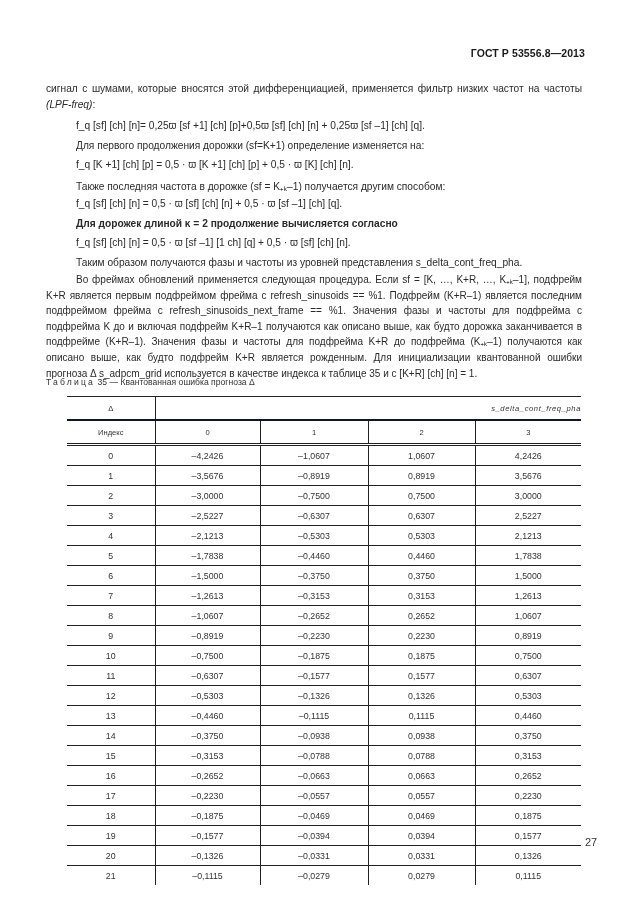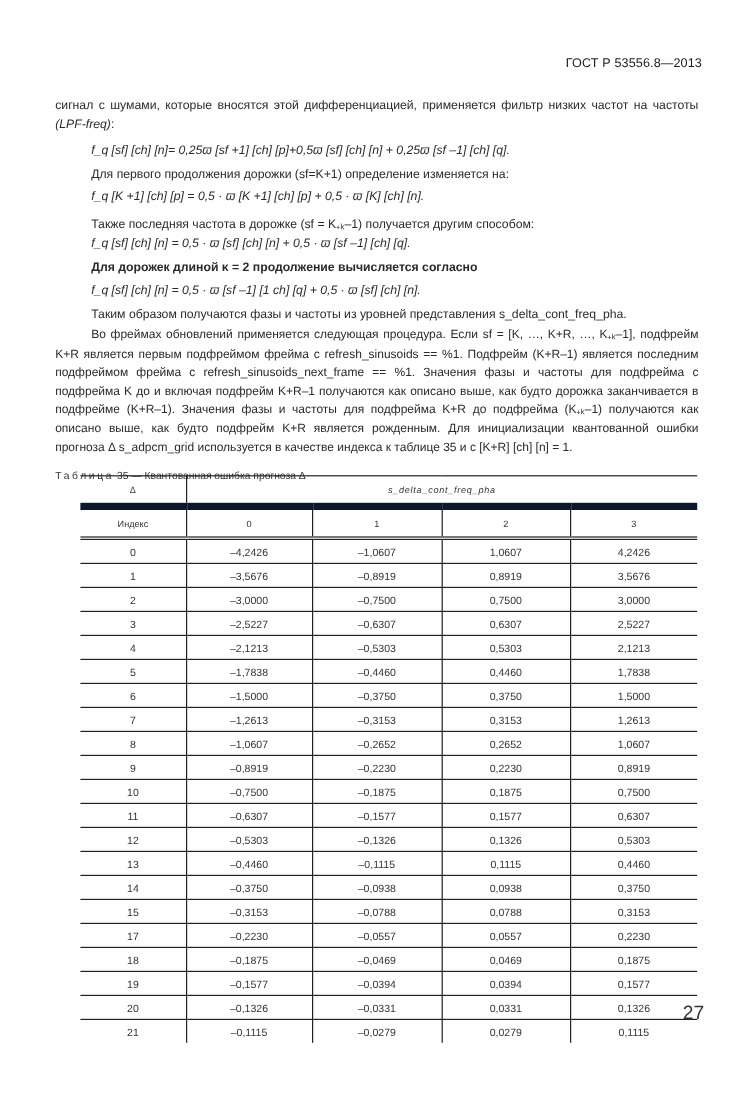--- a/index.html
+++ b/index.html
@@ -1,36 +1,36 @@
 <!DOCTYPE html>
 <html><head>
 <meta charset="utf-8">
 <style>
   html, body { margin: 0; padding: 0; background: #ffffff; }
   body { width: 630px; height: 913px; position: relative; overflow: hidden;
          font-family: "Liberation Sans", sans-serif; color: #222; }
-  .hdr { position: absolute; top: 47px; right: 45px; font-size: 10.5px; font-weight: normal; color: #1a1a1a; letter-spacing: 0.1px; text-align: right; }
+  .hdr { position: absolute; top: 47px; right: 45px; font-size: 10.5px; font-weight: bold; color: #1a1a1a; letter-spacing: 0.1px; text-align: right; }
   .txt { position: absolute; left: 46px; width: 536px; font-size: 10.2px; line-height: 15.5px; color: #2a2a2a; text-align: justify; }
   .txt i { font-style: italic; }
   .p1 { top: 81px; }
   .ind { position: absolute; left: 76px; width: 506px; font-size: 10.2px; color: #2a2a2a; }
-  .formula { font-style: italic; }
+  .formula { }
   .para2 { position: absolute; left: 46px; width: 536px; top: 252px; font-size: 10px; line-height: 15.6px; color: #2a2a2a; text-align: justify; text-indent: 30px; }
-  .caption { position: absolute; left: 46px; top: 377px; font-size: 8.6px; color: #333; margin-top: 14px; }
+  .caption { position: absolute; left: 46px; top: 377px; font-size: 8.6px; color: #333; }
   .caption .sp { letter-spacing: 2.2px; }
   table.tbl { position: absolute; left: 67px; top: 396px; width: 514px; border-collapse: collapse; font-size: 8.8px; color: #333; table-layout: fixed; }
   .tbl td { text-align: center; height: 19px; padding: 0; border-left: 1px solid #222; border-right: 1px solid #222; }
   .tbl td:first-child { border-left: none; }
   .tbl td:last-child { border-right: none; }
   .tbl tr.h1 td { border-top: 1px solid #222; height: 22px; font-size: 7.6px; }
-  .tbl tr.h2 td { border-top: 6px solid #0f172a; height: 22px; font-size: 7.6px; border-bottom: 3px double #222; }
+  .tbl tr.h2 td { border-top: 2px solid #0f172a; height: 22px; font-size: 7.6px; border-bottom: 3px double #222; }
   .tbl tr.d td { border-bottom: 1px solid #222; }
   .tbl tr.d:last-child td { border-bottom: none; }
-  .tbl .ital { font-style: italic; letter-spacing: 0.6px; }
-  .pgnum { position: absolute; left: 569px; top: 836px; font-size: 16px; color: #333; }
+  .tbl .ital { font-style: italic; letter-spacing: 0.6px; text-align: right; }
+  .pgnum { position: absolute; left: 585px; top: 836px; font-size: 11px; color: #333; }
 </style>
 </head>
 <body>
 
 <div class="hdr">ГОСТ Р 53556.8—2013</div>
 
 <div class="txt p1"><span>сигнал с шумами, которые вносятся этой дифференциацией, применяется фильтр низких частот на частоты </span><i>(LPF-freq)</i><span>:</span></div>
 
 <div id="formula-block">
     <div class="ind formula" style="top: 120px;">f_q [sf] [ch] [n]= 0,25ϖ [sf +1] [ch] [p]+0,5ϖ [sf] [ch] [n] + 0,25ϖ [sf –1] [ch] [q].</div>
@@ -175,20 +175,27 @@
         <td>0,3750</td>
       </tr>
       <tr class="d">
         <td>15</td>
         <td>–0,3153</td>
         <td>–0,0788</td>
         <td>0,0788</td>
         <td>0,3153</td>
       </tr>
       <tr class="d">
+        <td>16</td>
+        <td>–0,2652</td>
+        <td>–0,0663</td>
+        <td>0,0663</td>
+        <td>0,2652</td>
+      </tr>
+      <tr class="d">
         <td>17</td>
         <td>–0,2230</td>
         <td>–0,0557</td>
         <td>0,0557</td>
         <td>0,2230</td>
       </tr>
       <tr class="d">
         <td>18</td>
         <td>–0,1875</td>
         <td>–0,0469</td>

